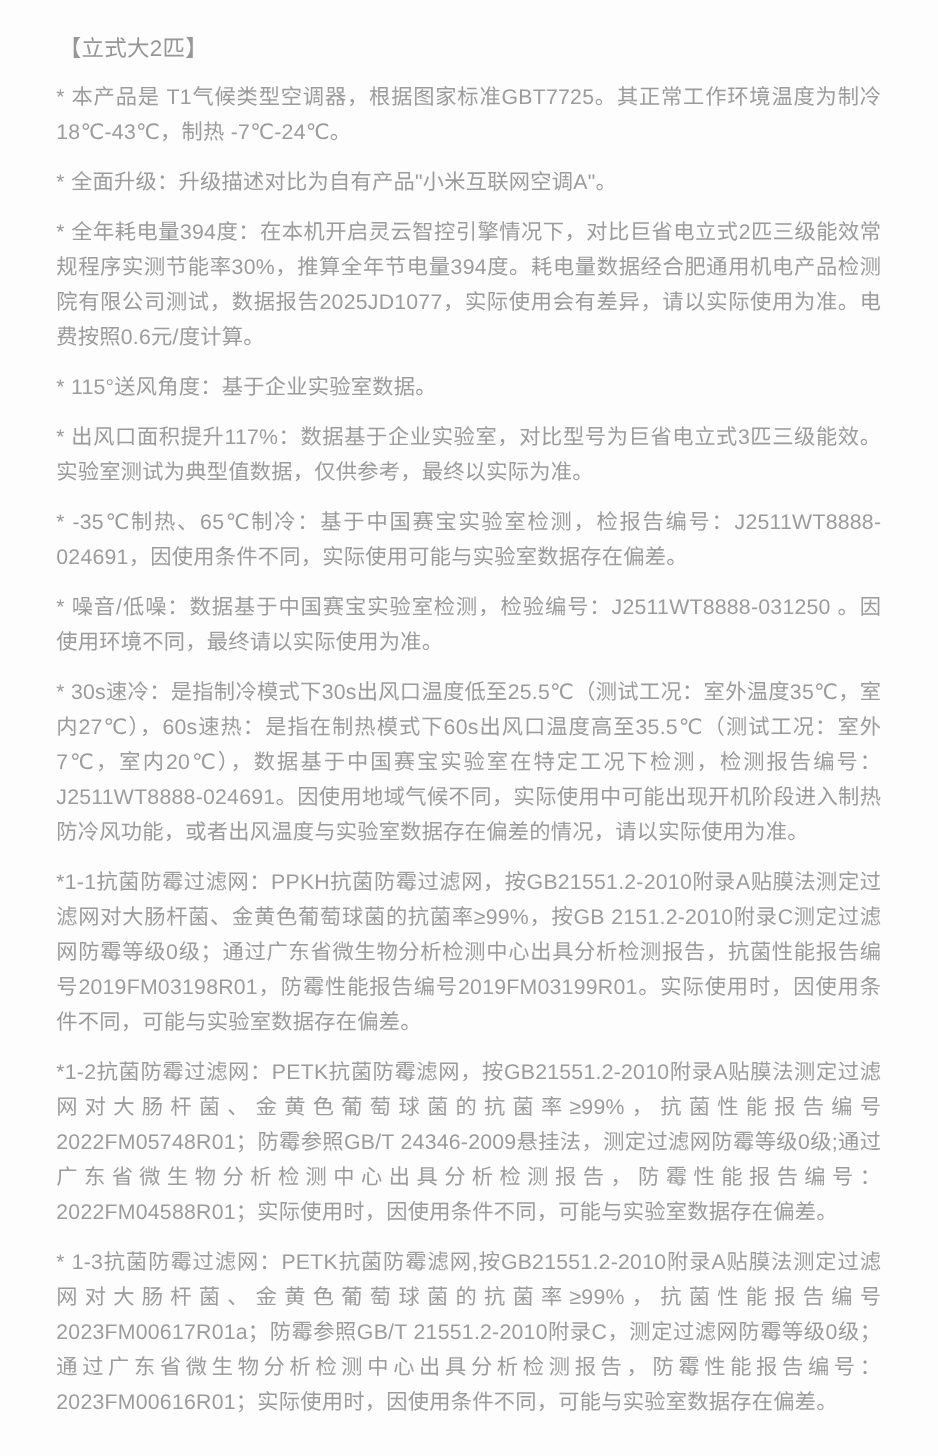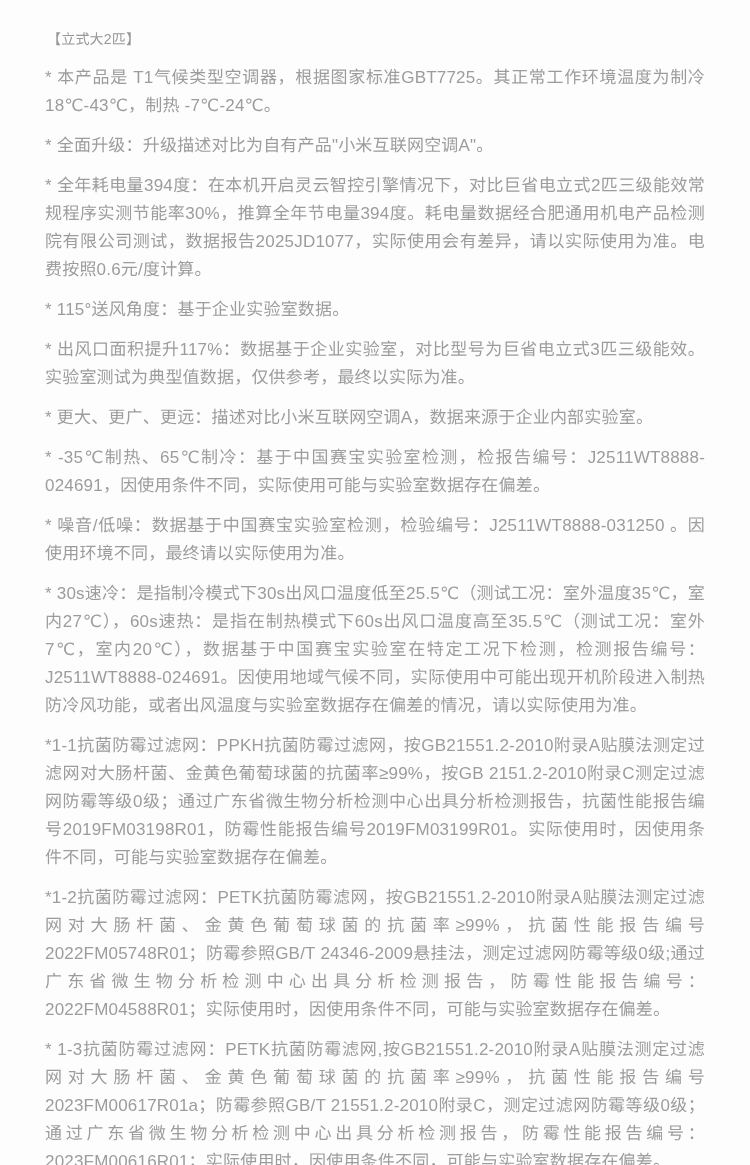--- a/index.html
+++ b/index.html
@@ -16,21 +16,21 @@
   .doc {
     box-sizing: border-box;
     width: 750px;
     padding: 26px 45px 40px 45px;
     color: #9c9c9c;
     font-size: 17px;
     line-height: 28px;
     letter-spacing: 0.2px;
   }
   .doc-title {
-    font-size: 14px;
+    font-size: 18px;
     color: #979797;
     margin: 0 0 10px 2px;
     line-height: 26px;
   }
   .doc p {
     margin: 12px 0 5px 0;
     text-align: justify;
     text-justify: inter-ideograph;
     word-break: break-word;
   }
@@ -38,20 +38,19 @@
 </head>
 <body>
 
 <div class="doc">
   <div class="doc-title">【立式大2匹】</div>
   <p>* 本产品是 T1气候类型空调器，根据图家标准GBT7725。其正常工作环境温度为制冷18℃-43℃，制热 -7℃-24℃。</p>
   <p>* 全面升级：升级描述对比为自有产品"小米互联网空调A"。</p>
   <p>* 全年耗电量394度：在本机开启灵云智控引擎情况下，对比巨省电立式2匹三级能效常规程序实测节能率30%，推算全年节电量394度。耗电量数据经合肥通用机电产品检测院有限公司测试，数据报告2025JD1077，实际使用会有差异，请以实际使用为准。电费按照0.6元/度计算。</p>
   <p>* 115°送风角度：基于企业实验室数据。</p>
   <p>* 出风口面积提升117%：数据基于企业实验室，对比型号为巨省电立式3匹三级能效。实验室测试为典型值数据，仅供参考，最终以实际为准。</p>
-  <p>* 更大、更广、更远：描述对比小米互联网空调A，数据来源于企业内部实验室。</p>
   <p>* -35℃制热、65℃制冷：基于中国赛宝实验室检测，检报告编号：J2511WT8888-024691，因使用条件不同，实际使用可能与实验室数据存在偏差。</p>
   <p> * 噪音/低噪：数据基于中国赛宝实验室检测，检验编号：J2511WT8888-031250 。因使用环境不同，最终请以实际使用为准。</p>
   <p>* 30s速冷：是指制冷模式下30s出风口温度低至25.5℃（测试工况：室外温度35℃，室内27℃），60s速热：是指在制热模式下60s出风口温度高至35.5℃（测试工况：室外7℃，室内20℃），数据基于中国赛宝实验室在特定工况下检测，检测报告编号：J2511WT8888-024691。因使用地域气候不同，实际使用中可能出现开机阶段进入制热防冷风功能，或者出风温度与实验室数据存在偏差的情况，请以实际使用为准。</p>
   <p>*1-1抗菌防霉过滤网：PPKH抗菌防霉过滤网，按GB21551.2-2010附录A贴膜法测定过滤网对大肠杆菌、金黄色葡萄球菌的抗菌率≥99%，按GB 2151.2-2010附录C测定过滤网防霉等级0级；通过广东省微生物分析检测中心出具分析检测报告，抗菌性能报告编号2019FM03198R01，防霉性能报告编号2019FM03199R01。实际使用时，因使用条件不同，可能与实验室数据存在偏差。</p>
   <p>*1-2抗菌防霉过滤网：PETK抗菌防霉滤网，按GB21551.2-2010附录A贴膜法测定过滤网对大肠杆菌、金黄色葡萄球菌的抗菌率≥99%，抗菌性能报告编号2022FM05748R01；防霉参照GB/T 24346-2009悬挂法，测定过滤网防霉等级0级;通过广东省微生物分析检测中心出具分析检测报告，防霉性能报告编号：2022FM04588R01；实际使用时，因使用条件不同，可能与实验室数据存在偏差。</p>
   <p>* 1-3抗菌防霉过滤网：PETK抗菌防霉滤网,按GB21551.2-2010附录A贴膜法测定过滤网对大肠杆菌、金黄色葡萄球菌的抗菌率≥99%，抗菌性能报告编号2023FM00617R01a；防霉参照GB/T 21551.2-2010附录C，测定过滤网防霉等级0级；通过广东省微生物分析检测中心出具分析检测报告，防霉性能报告编号：2023FM00616R01；实际使用时，因使用条件不同，可能与实验室数据存在偏差。</p>
 </div>
 
 </body></html>

